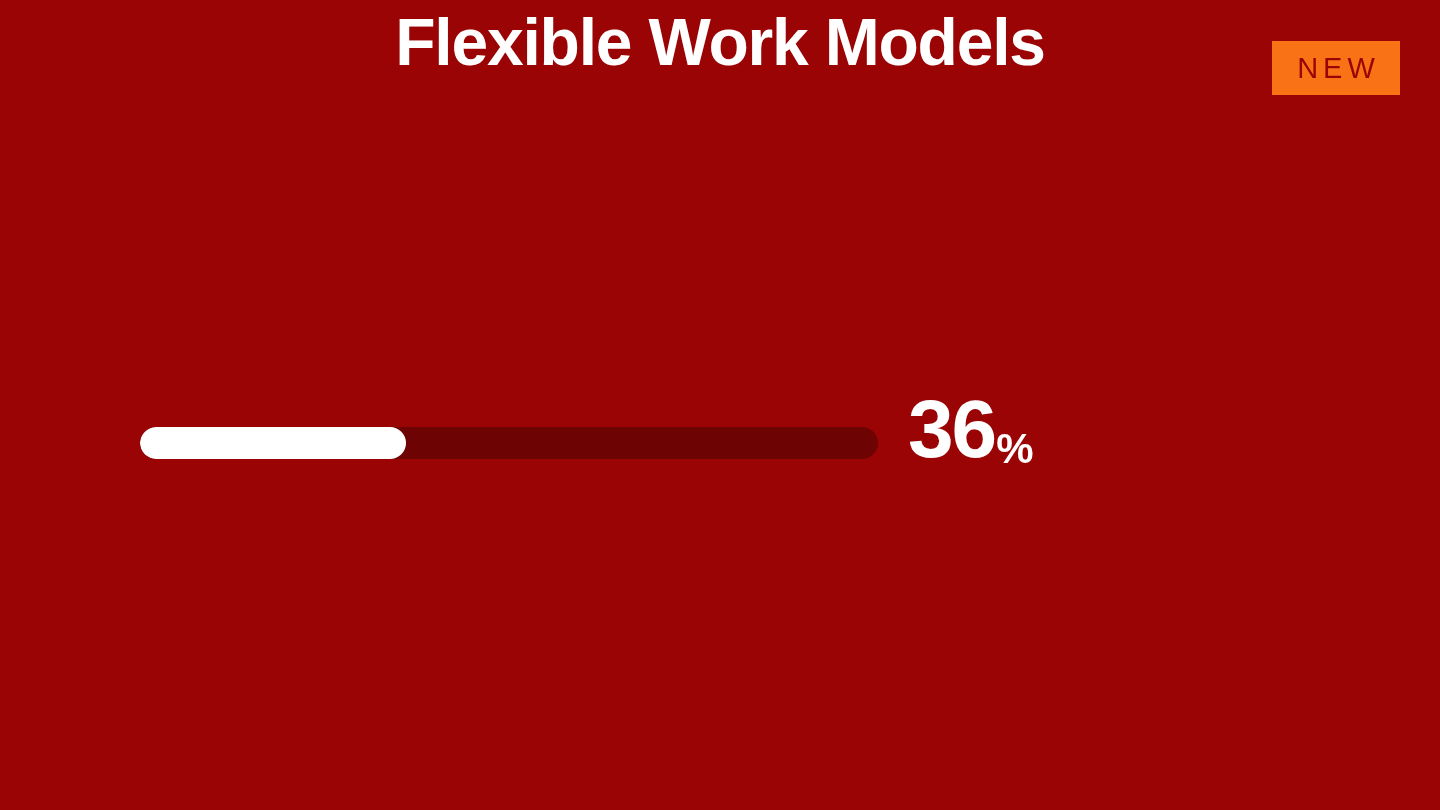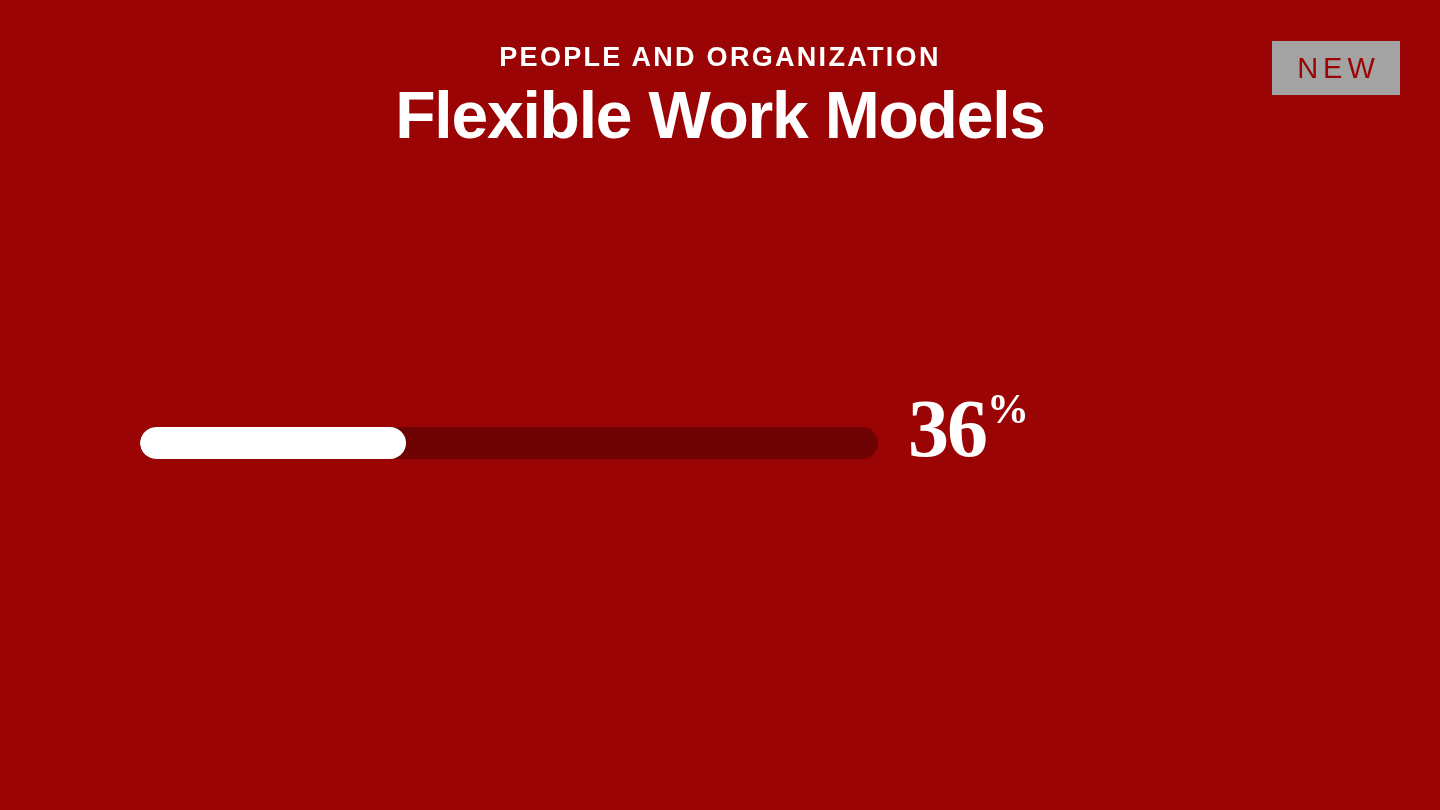--- a/index.html
+++ b/index.html
@@ -48,21 +48,21 @@
     line-height: 1.12;
   }
 
   
   .badge {
     position: absolute;
     left: 1272px;
     top: 41px;
     width: 128px;
     height: 54px;
-    background: #a3a3a3;
+    background: #f97316;
     display: flex;
     align-items: center;
     justify-content: center;
     box-sizing: border-box;
   }
   .badge-label {
     font-size: 29px;
     font-weight: normal;
     color: #9b0404;
     letter-spacing: 5px;
@@ -97,24 +97,23 @@
     background: #ffffff;
     border-radius: 16px;
   }
 
   .stat-text {
     position: absolute;
     left: 908px;
   }
   .stat-value-line {
     display: flex;
-    align-items: flex-start;
+    align-items: flex-end;
     line-height: 1;
     white-space: nowrap;
-    font-family: Liberation Serif, serif;
   }
   .stat-value {
     font-size: 82px;
     font-weight: bold;
     color: #ffffff;
     letter-spacing: -2px;
   }
   .stat-unit {
     font-size: 42px;
     font-weight: bold;
@@ -142,21 +141,20 @@
 
   #row-satisfaction .bar-track { top: 203px; }
   #row-satisfaction .stat-text { top: 164px; }
 </style>
 </head>
 <body style="background: rgb(155, 4, 4);">
 
 <div class="slide">
 
   <div class="header">
-    <div class="eyebrow">PEOPLE AND ORGANIZATION</div>
     <div class="title">Flexible Work Models</div>
   </div>
 
   <div class="badge">
     <span class="badge-label">NEW</span>
   </div>
 
   <div class="stats">
 
     <div class="stat-row" id="row-usage">

